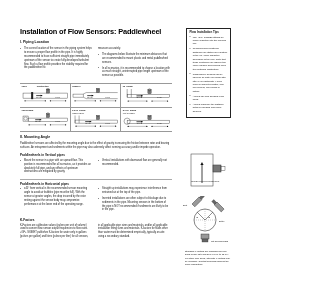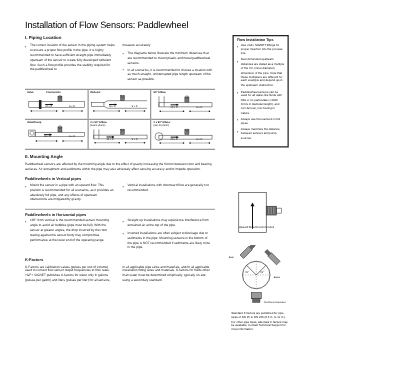--- a/index.html
+++ b/index.html
@@ -3,22 +3,22 @@
 <meta charset="utf-8">
 <style>
   html,body{margin:0;padding:0;}
   body{
     width:237px;height:300px;background:#ffffff;
     font-family:"Liberation Sans",sans-serif;
     color:#111;overflow:hidden;
   }
   .page{position:relative;width:237px;height:300px;box-sizing:border-box;
         padding:16px 8px 6px 20px;}
-  .title{font-size:7.4px;font-weight:normal;letter-spacing:-0.15px;
-         color:#000;margin:0 0 6px 0;line-height:1;}
+  .title{font-size:7.4px;font-weight:bold;letter-spacing:-0.15px;
+         color:#000;margin:12px 0 6px 0;line-height:1;}
   .sect-h{font-size:3.5px;font-weight:bold;margin:0 0 2px 0;line-height:1.1;}
   .sub-h{font-size:3.1px;font-weight:bold;margin:0 0 1px 0;line-height:1.15;}
   .body-wrap{display:flex;gap:6px;}
   .col{width:72px;}
   .p{font-size:2.55px;line-height:1.5;margin:0 0 2px 0;text-align:left;
      color:#1a1a1a;}
   ul.bl{list-style:none;margin:0;padding:0;}
   ul.bl li{font-size:2.55px;line-height:1.5;position:relative;
            padding-left:4px;margin-bottom:2px;color:#1a1a1a;}
   ul.bl li:before{content:"•";position:absolute;left:0;top:-0.2px;font-size:3px;}

